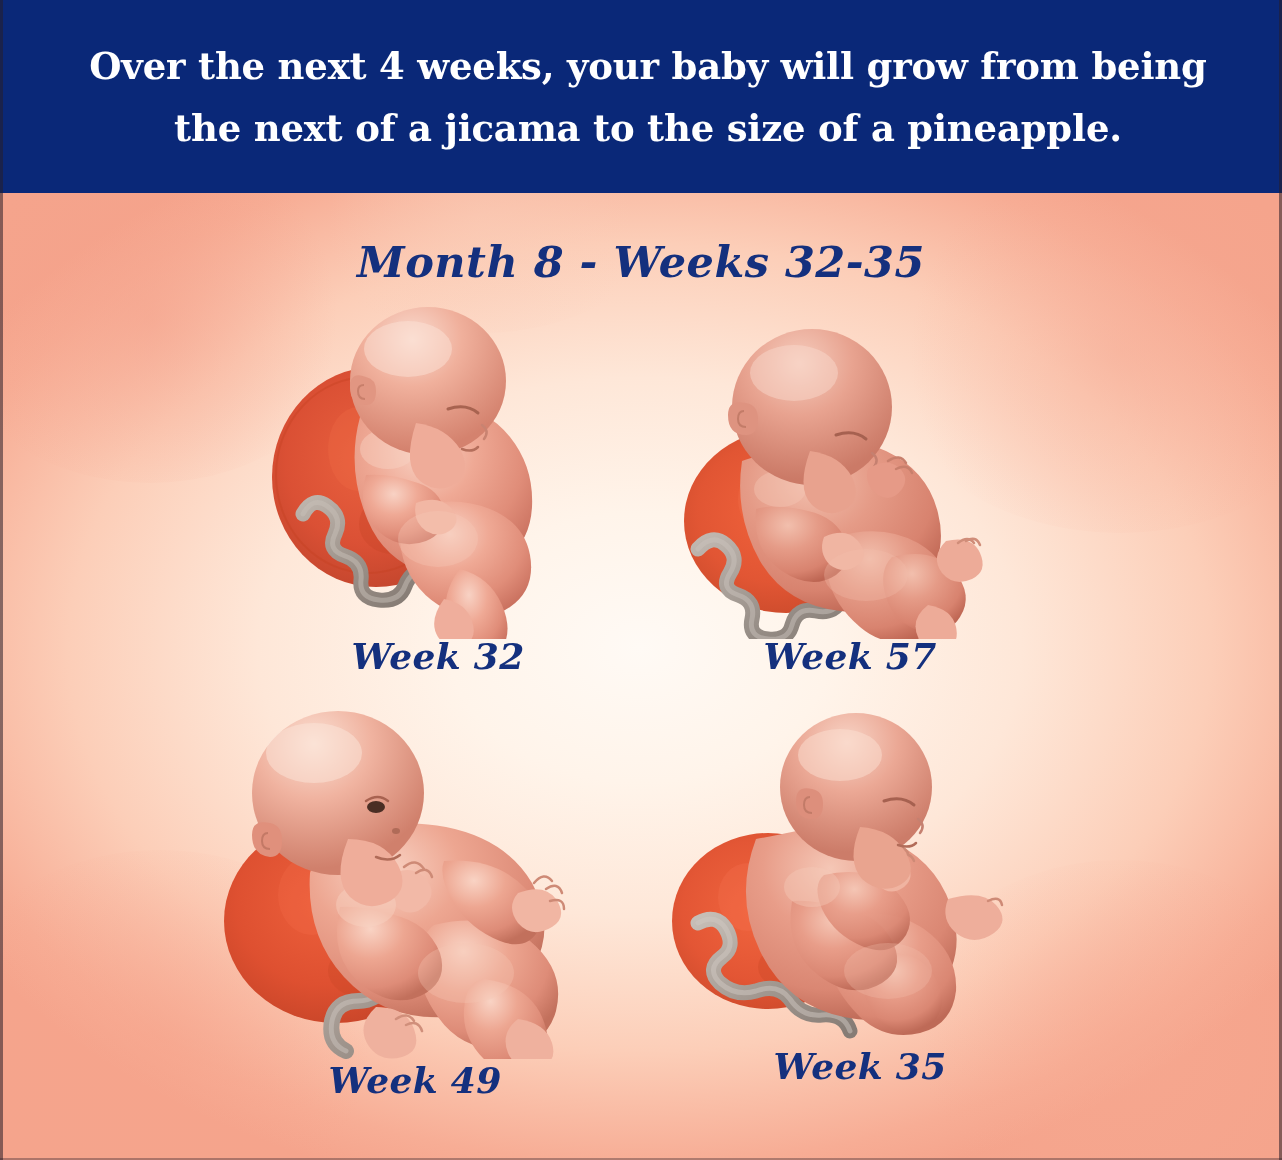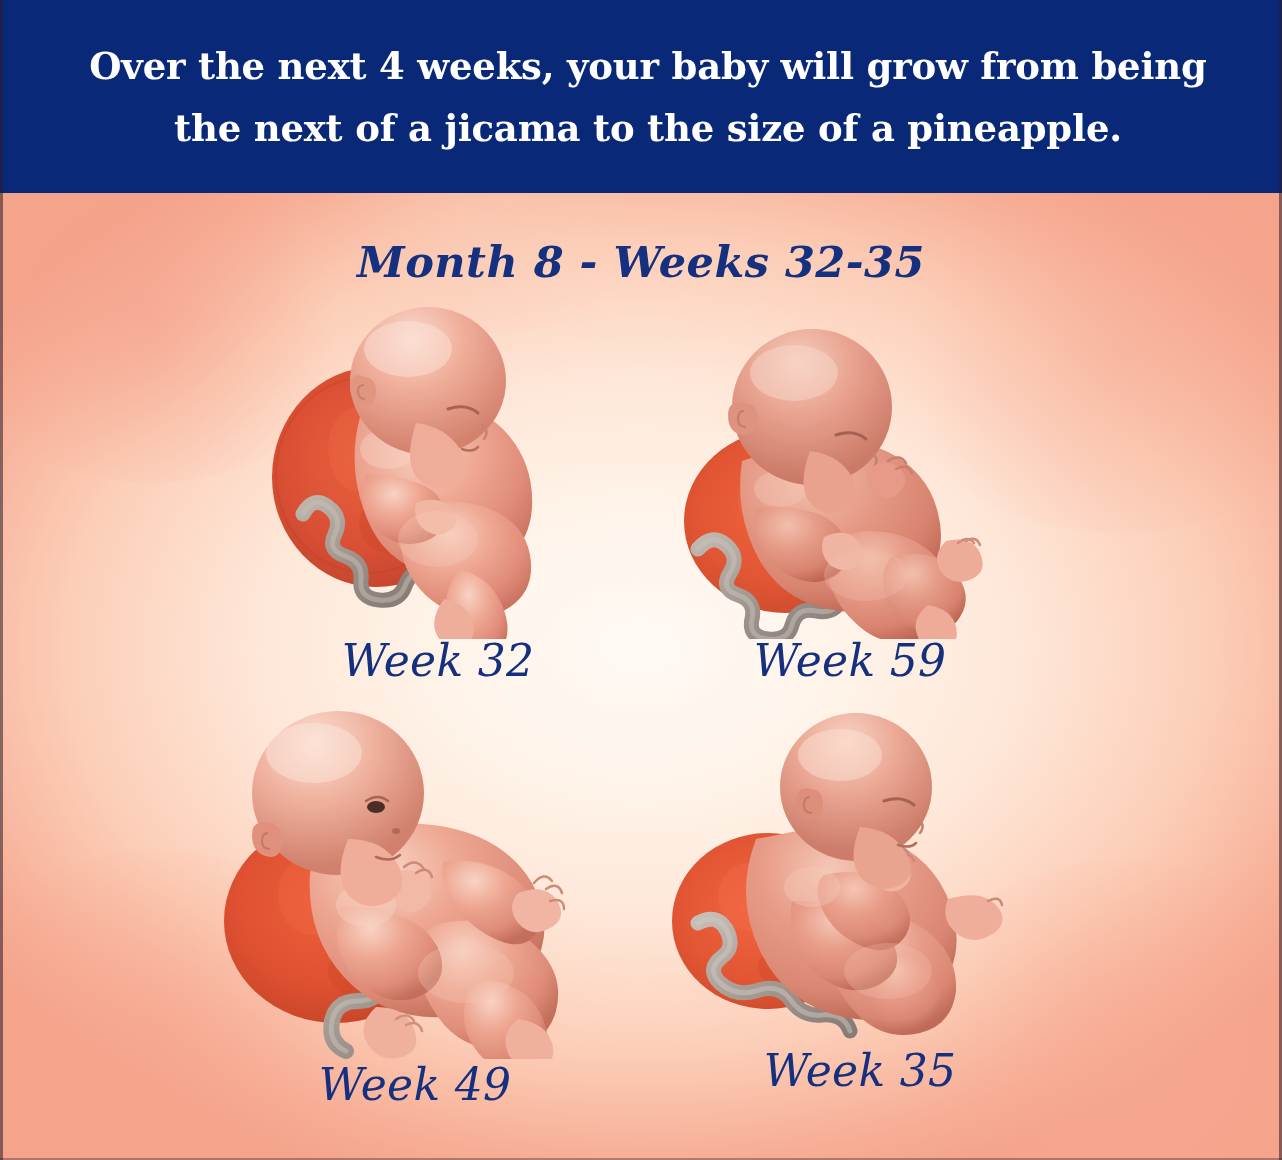--- a/index.html
+++ b/index.html
@@ -81,22 +81,22 @@
   .cell-w35{ left:660px; top:420px; width:400px; height:450px; }
 
   .illus-wrap{
     position:relative; width:100%; height:100%;
   }
   .week-label{
     position:absolute; left:0; width:100%;
     text-align:center;
     color:#14307E;
     font-family:"DejaVu Serif", serif;
-    font-weight:normal; font-style:italic;
-    font-size:44px;
+    font-weight:bold; font-style:italic;
+    font-size:36px;
     letter-spacing:0.3px;
     white-space:nowrap;
   }
   .cell-w32 .week-label{ top:336px; }
   .cell-w33 .week-label{ top:336px; }
   .cell-w34 .week-label{ top:370px; }
   .cell-w35 .week-label{ top:336px; }
 
   .fetus-svg{ position:absolute; left:0; top:0; }
 
@@ -271,21 +271,21 @@
               <path d="M84 112 q-6 0 -6 8 q0 8 8 8" fill="none" stroke="#C37C68" stroke-width="2"></path>
               <path d="M150 152 q30 4 42 26 q10 22 -6 32 q-18 10 -34 -4 q-16 -16 -2 -54 z" fill="#E8A28E"></path>
               <path d="M176 136 q18 -6 30 4" fill="none" stroke="#A66150" stroke-width="3" stroke-linecap="round"></path>
               <path d="M212 154 q8 6 2 14" fill="none" stroke="#C58070" stroke-width="2.5" stroke-linecap="round"></path>
 
               <path d="M208 170 q18 -12 30 -2 q12 10 4 22 q-10 14 -24 6 q-14 -10 -10 -26 z" fill="#E69A87"></path>
               <path d="M228 162 q12 -8 18 2 M236 170 q12 -6 16 4" fill="none" stroke="#C87F6C" stroke-width="2.5" stroke-linecap="round"></path>
               <ellipse cx="134" cy="74" rx="44" ry="28" fill="#F9DACC" opacity=".48"></ellipse>
             </g>
           </svg>
-          <div class="week-label">Week 59</div>
+          <div class="week-label">Week 57</div>
         </div>
       </div>
 
       <div class="cell cell-w34">
         <div class="illus-wrap">
           <svg class="fetus-svg" width="430" height="370" viewBox="0 0 430 370">
             <defs>
               <radialGradient id="g34skin" cx="32%" cy="24%" r="80%">
                 <stop offset="0%" stop-color="#F9D3C4"></stop>
                 <stop offset="40%" stop-color="#EDA691"></stop>

